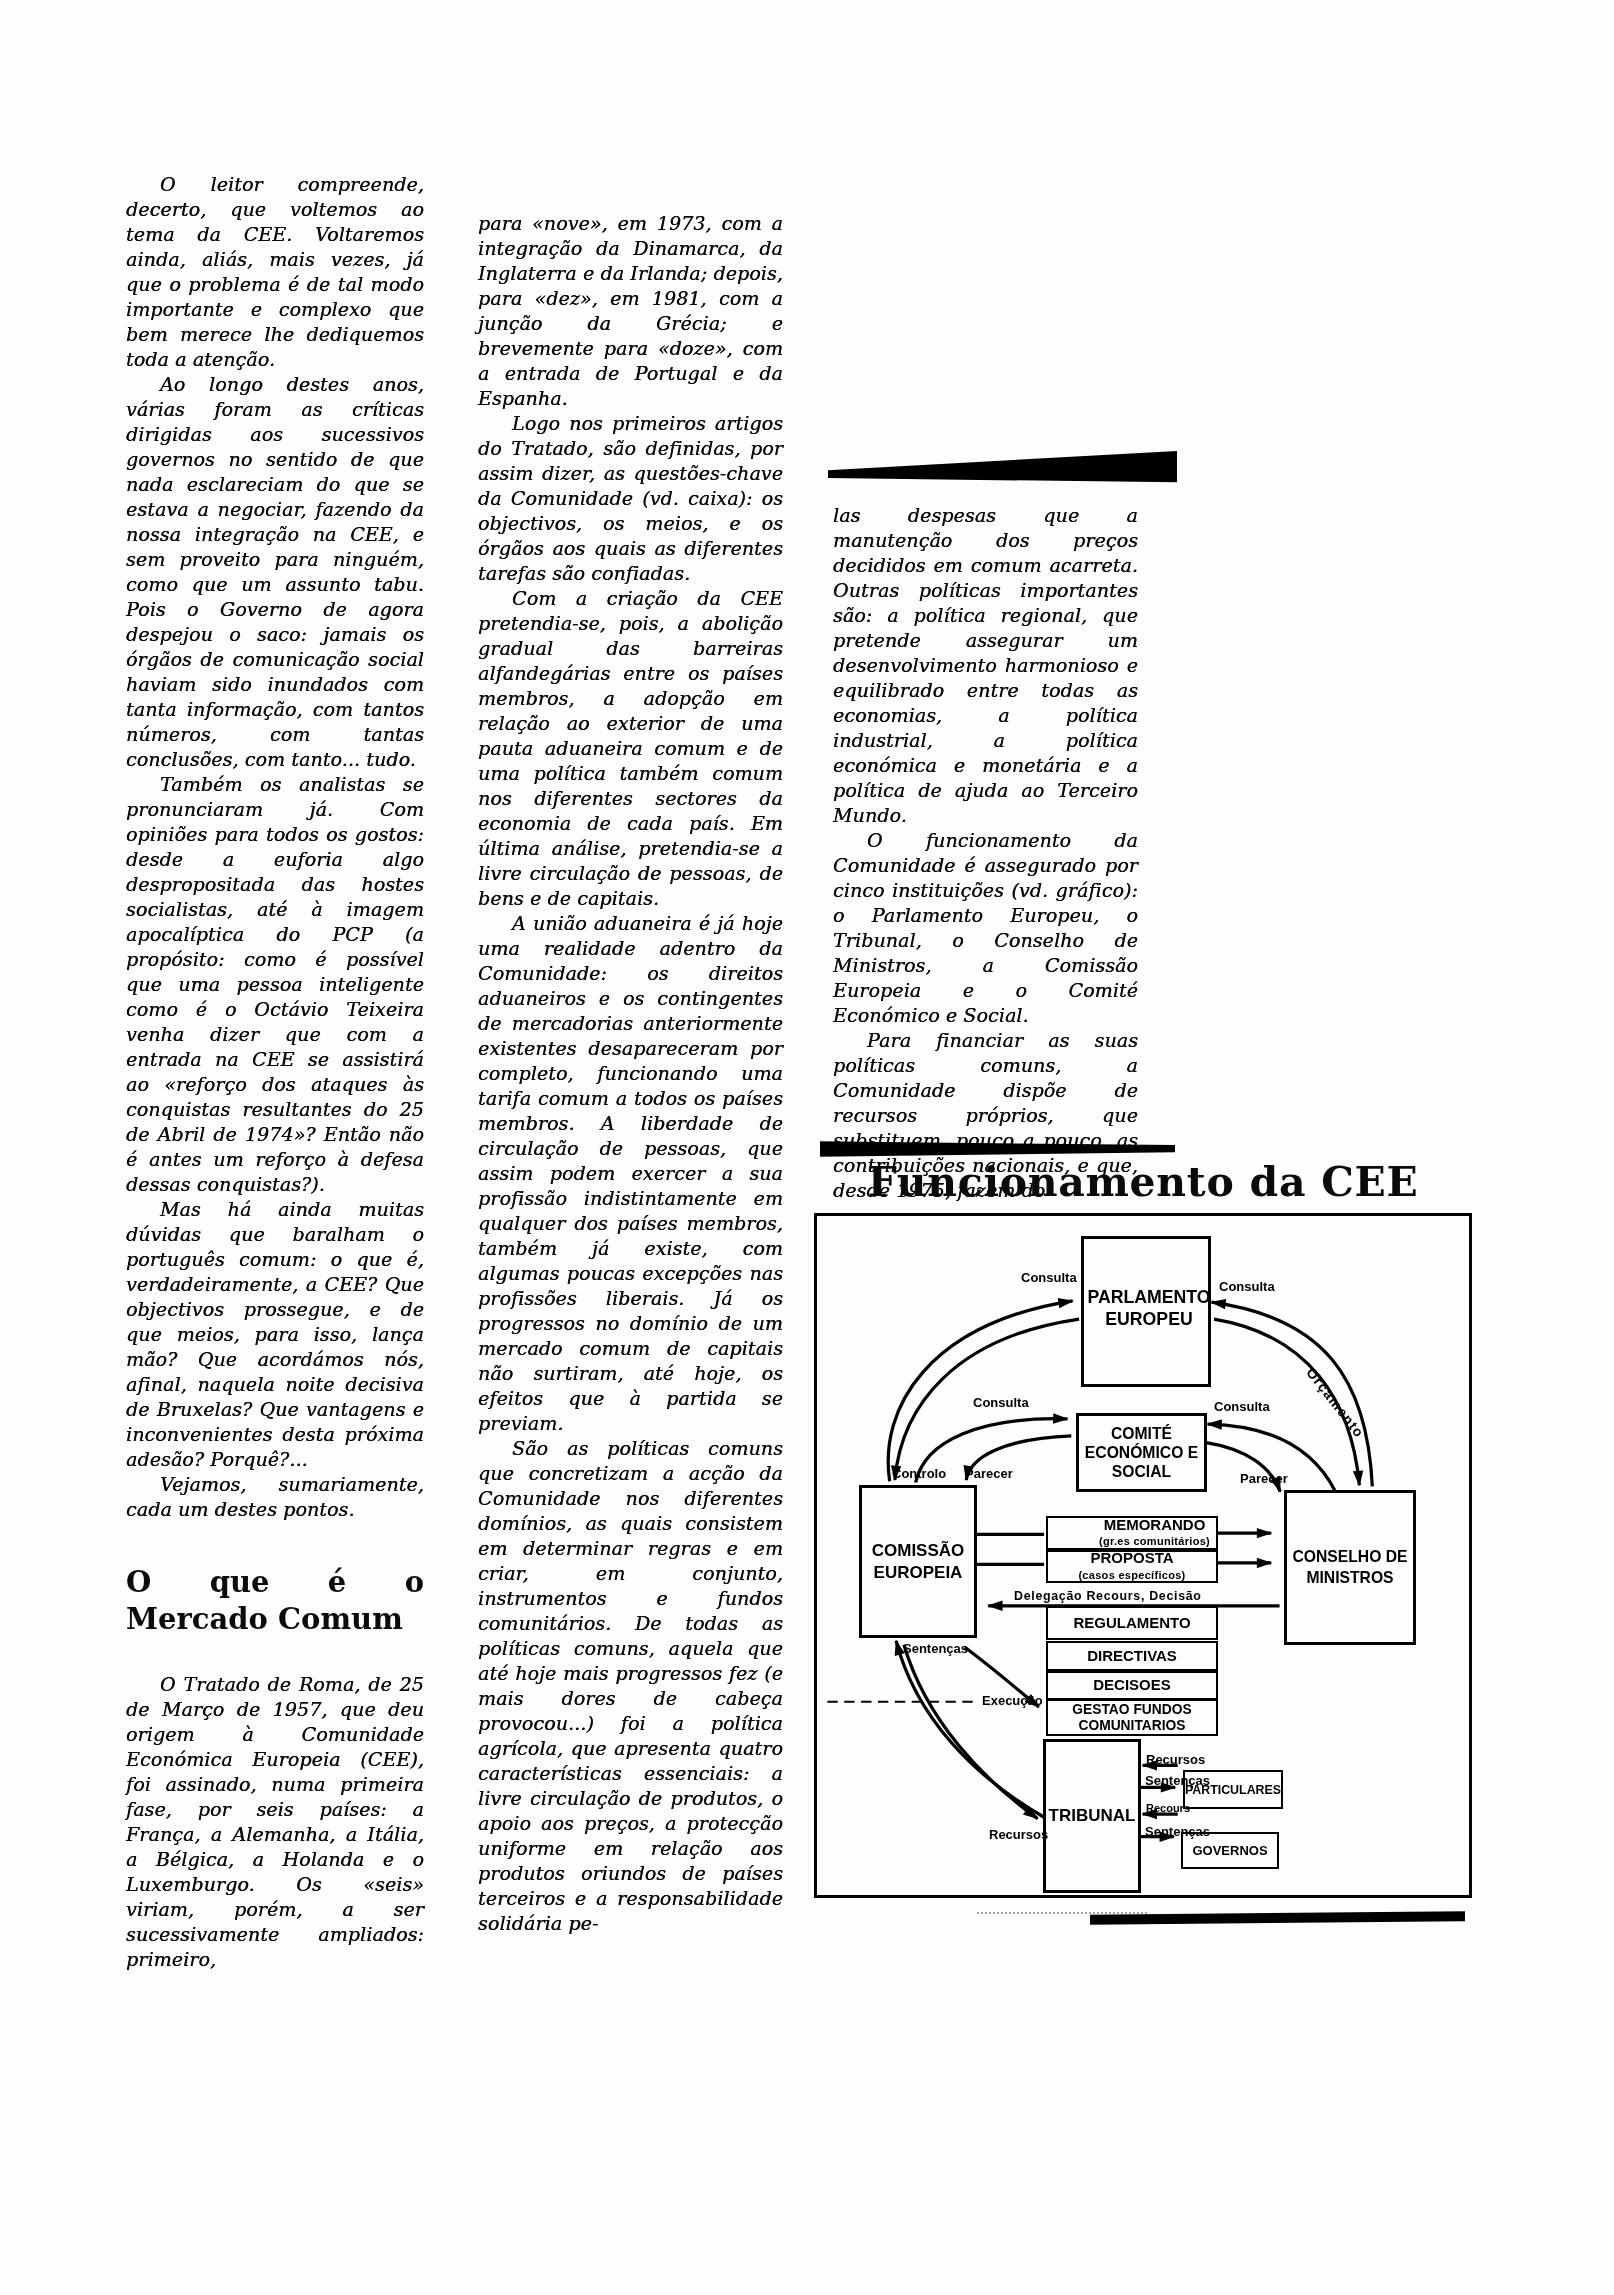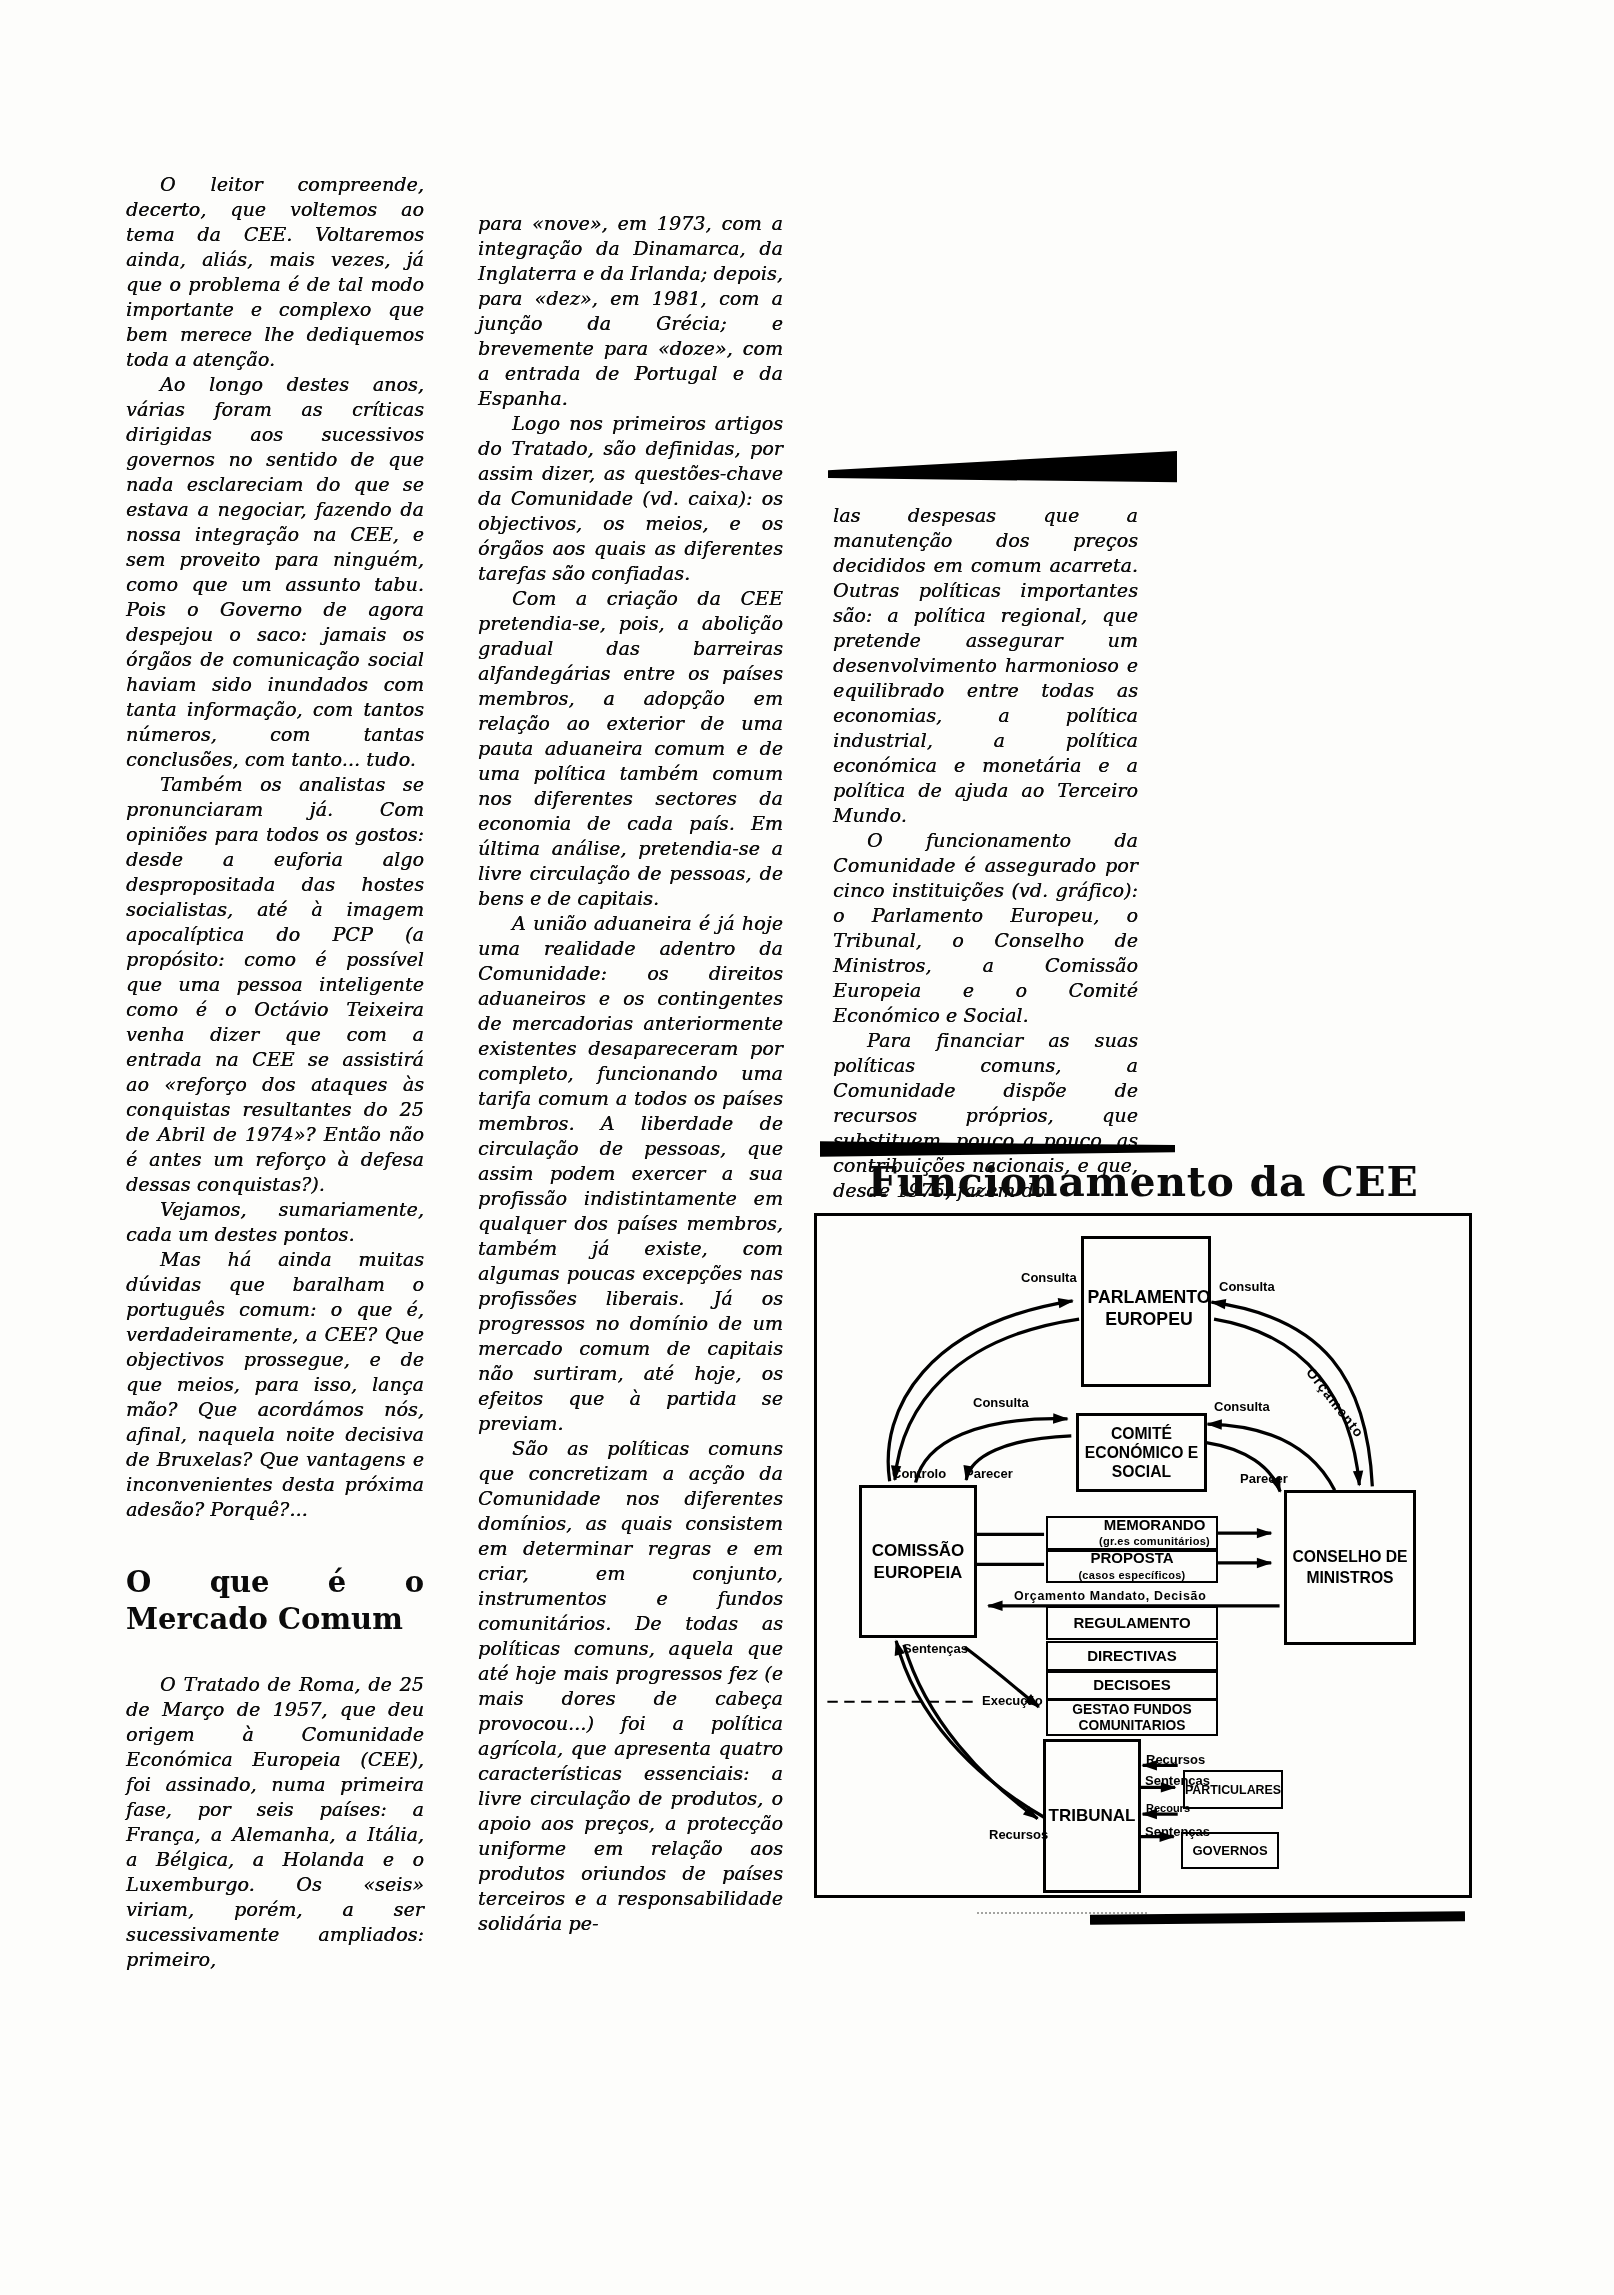--- a/index.html
+++ b/index.html
@@ -107,22 +107,22 @@
 </style>
 </head>
 <body>
 
 <div class="page">
 
   <div class="col" style="left:126px;top:172px;width:298px;">
     <p>O leitor compreende, decerto, que voltemos ao tema da CEE. Voltaremos ainda, aliás, mais vezes, já que o problema é de tal modo importante e complexo que bem merece lhe dediquemos toda a atenção.</p>
     <p>Ao longo destes anos, várias foram as críticas dirigidas aos sucessivos governos no sentido de que nada esclareciam do que se estava a negociar, fazendo da nossa integração na CEE, e sem proveito para ninguém, como que um assunto tabu. Pois o Governo de agora despejou o saco: jamais os órgãos de comunicação social haviam sido inundados com tanta informação, com tantos números, com tantas conclusões, com tanto... tudo.</p>
     <p>Também os analistas se pronunciaram já. Com opiniões para todos os gostos: desde a euforia algo despropositada das hostes socialistas, até à imagem apocalíptica do PCP (a propósito: como é possível que uma pessoa inteligente como é o Octávio Teixeira venha dizer que com a entrada na CEE se assistirá ao «reforço dos ataques às conquistas resultantes do 25 de Abril de 1974»? Então não é antes um reforço à defesa dessas conquistas?).</p>
+    <p>Mas há ainda muitas dúvidas que baralham o português comum: o que é, verdadeiramente, a CEE? Que objectivos prossegue, e de que meios, para isso, lança mão? Que acordámos nós, afinal, naquela noite decisiva de Bruxelas? Que vantagens e inconvenientes desta próxima adesão? Porquê?...</p>
     <p>Vejamos, sumariamente, cada um destes pontos.</p>
-    <p>Mas há ainda muitas dúvidas que baralham o português comum: o que é, verdadeiramente, a CEE? Que objectivos prossegue, e de que meios, para isso, lança mão? Que acordámos nós, afinal, naquela noite decisiva de Bruxelas? Que vantagens e inconvenientes desta próxima adesão? Porquê?...</p>
     <div class="section-heading">O que é o Mercado Comum</div>
     <p>O Tratado de Roma, de 25 de Março de 1957, que deu origem à Comunidade Económica Europeia (CEE), foi assinado, numa primeira fase, por seis países: a França, a Alemanha, a Itália, a Bélgica, a Holanda e o Luxemburgo. Os «seis» viriam, porém, a ser sucessivamente ampliados: primeiro,</p>
   </div>
 
   <div class="col" style="left:478px;top:211px;width:305px;">
     <p class="noindent">para «nove», em 1973, com a integração da Dinamarca, da Inglaterra e da Irlanda; depois, para «dez», em 1981, com a junção da Grécia; e brevemente para «doze», com a entrada de Portugal e da Espanha.</p>
     <p>Logo nos primeiros artigos do Tratado, são definidas, por assim dizer, as questões-chave da Comunidade (vd. caixa): os objectivos, os meios, e os órgãos aos quais as diferentes tarefas são confiadas.</p>
     <p>Com a criação da CEE pretendia-se, pois, a abolição gradual das barreiras alfandegárias entre os países membros, a adopção em relação ao exterior de uma pauta aduaneira comum e de uma política também comum nos diferentes sectores da economia de cada país. Em última análise, pretendia-se a livre circulação de pessoas, de bens e de capitais.</p>
     <p>A união aduaneira é já hoje uma realidade adentro da Comunidade: os direitos aduaneiros e os contingentes de mercadorias anteriormente existentes desapareceram por completo, funcionando uma tarifa comum a todos os países membros. A liberdade de circulação de pessoas, que assim podem exercer a sua profissão indistintamente em qualquer dos países membros, também já existe, com algumas poucas excepções nas profissões liberais. Já os progressos no domínio de um mercado comum de capitais não surtiram, até hoje, os efeitos que à partida se previam.</p>
     <p>São as políticas comuns que concretizam a acção da Comunidade nos diferentes domínios, as quais consistem em determinar regras e em criar, em conjunto, instrumentos e fundos comunitários. De todas as políticas comuns, aquela que até hoje mais progressos fez (e mais dores de cabeça provocou...) foi a política agrícola, que apresenta quatro características essenciais: a livre circulação de produtos, o apoio aos preços, a protecção uniforme em relação aos produtos oriundos de países terceiros e a responsabilidade solidária pe-</p>
@@ -229,21 +229,21 @@
     </div>
 
     <div class="dlabel" style="left:204px;top:54px;">Consulta</div>
     <div class="dlabel" style="left:402px;top:63px;">Consulta</div>
     <div class="dlabel dlabel-orcamento" style="left:498px;top:149px;">Orçamento</div>
     <div class="dlabel" style="left:156px;top:179px;">Consulta</div>
     <div class="dlabel" style="left:397px;top:183px;">Consulta</div>
     <div class="dlabel" style="left:75px;top:250px;">Controlo</div>
     <div class="dlabel" style="left:148px;top:250px;">Parecer</div>
     <div class="dlabel" style="left:423px;top:255px;">Parecer</div>
-    <div class="dlabel dlabel-delegacao" style="left:197px;top:373px;">Orçamento Mandato, Decisão</div>
+    <div class="dlabel dlabel-delegacao" style="left:197px;top:373px;">Delegação Recours, Decisão</div>
     <div class="dlabel" style="left:86px;top:425px;">Sentenças</div>
     <div class="dlabel" style="left:165px;top:477px;">Execução</div>
     <div class="dlabel" style="left:172px;top:611px;">Recursos</div>
     <div class="dlabel" style="left:329px;top:536px;">Recursos</div>
     <div class="dlabel" style="left:328px;top:557px;">Sentenças</div>
     <div class="dlabel" style="left:329px;top:586px;font-size:11px;">Recours</div>
     <div class="dlabel" style="left:328px;top:608px;">Sentenças</div>
   </div>
 
   <div class="scribble"></div>

